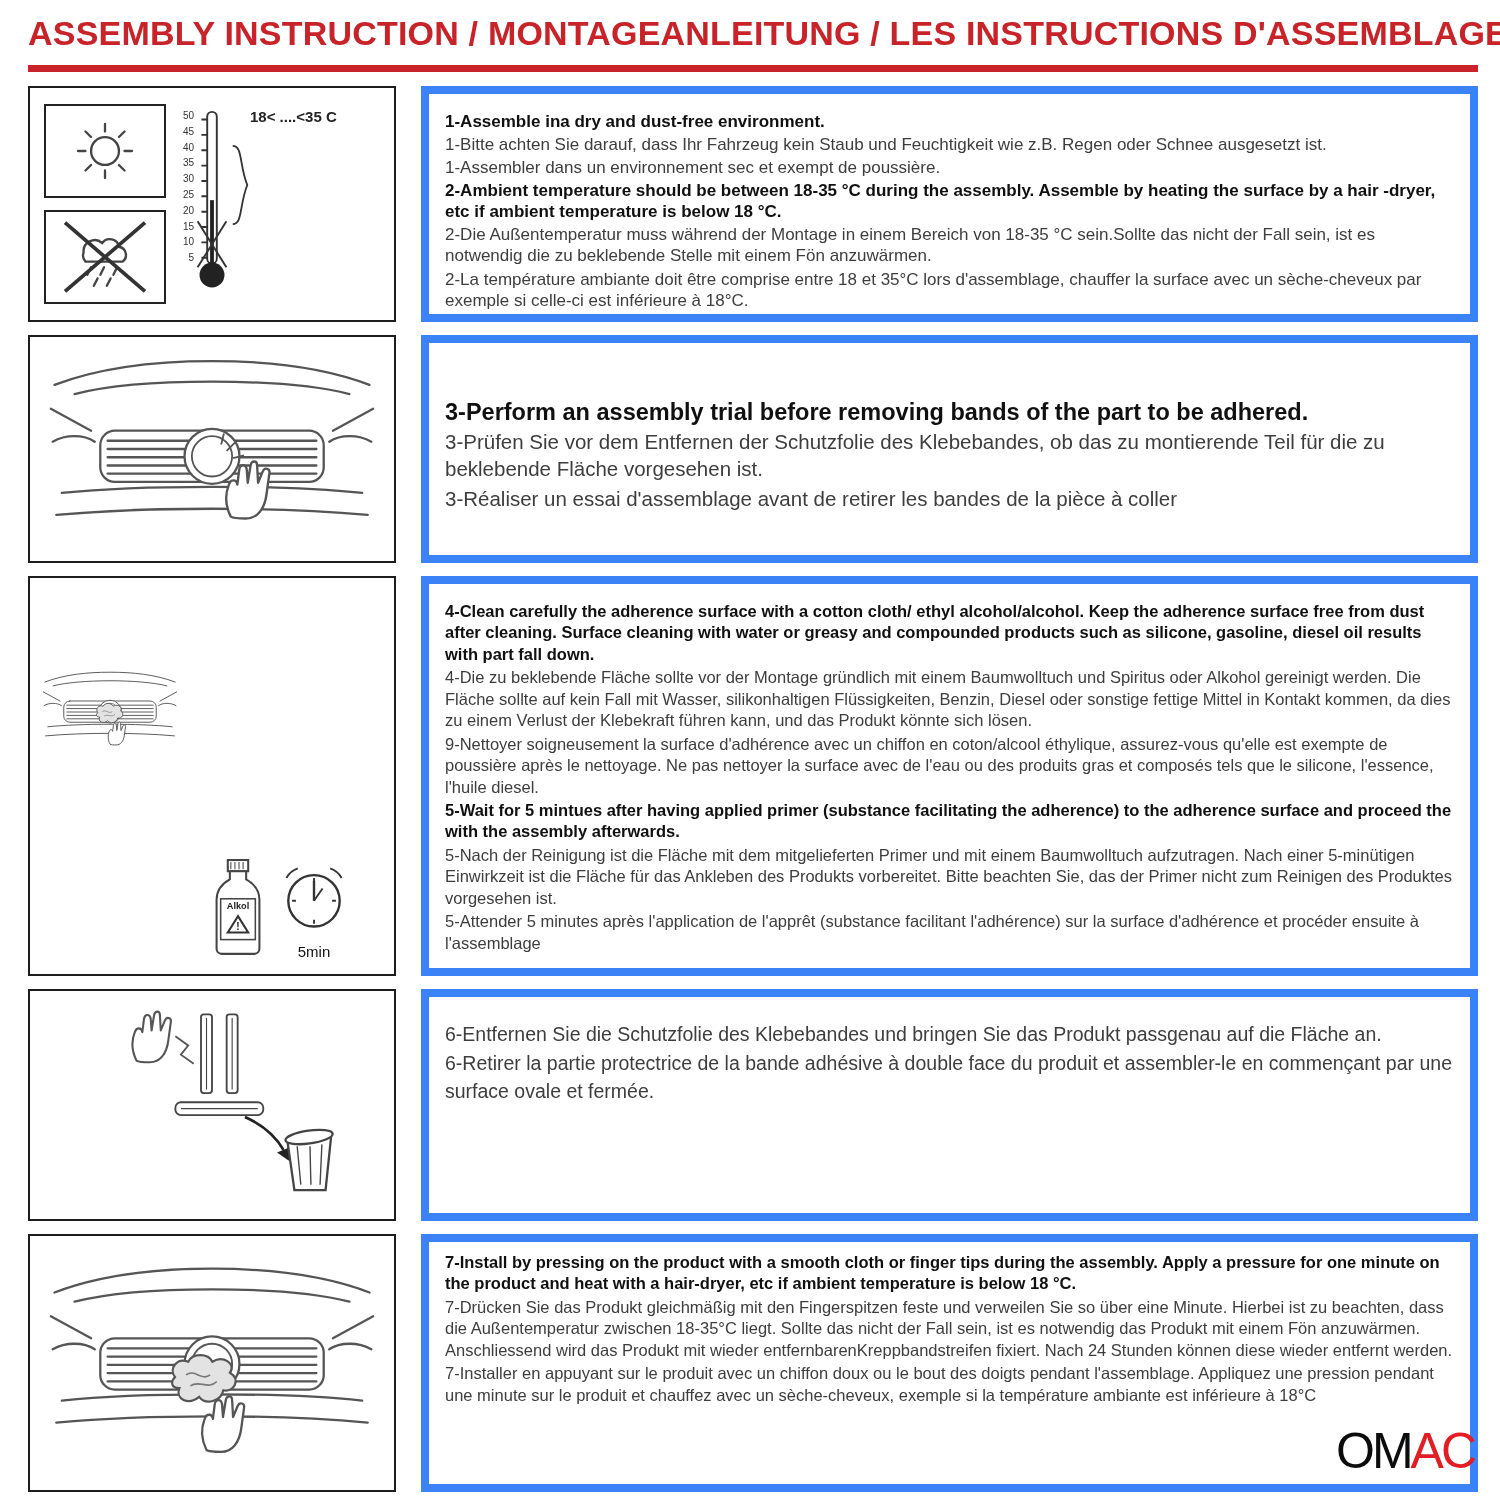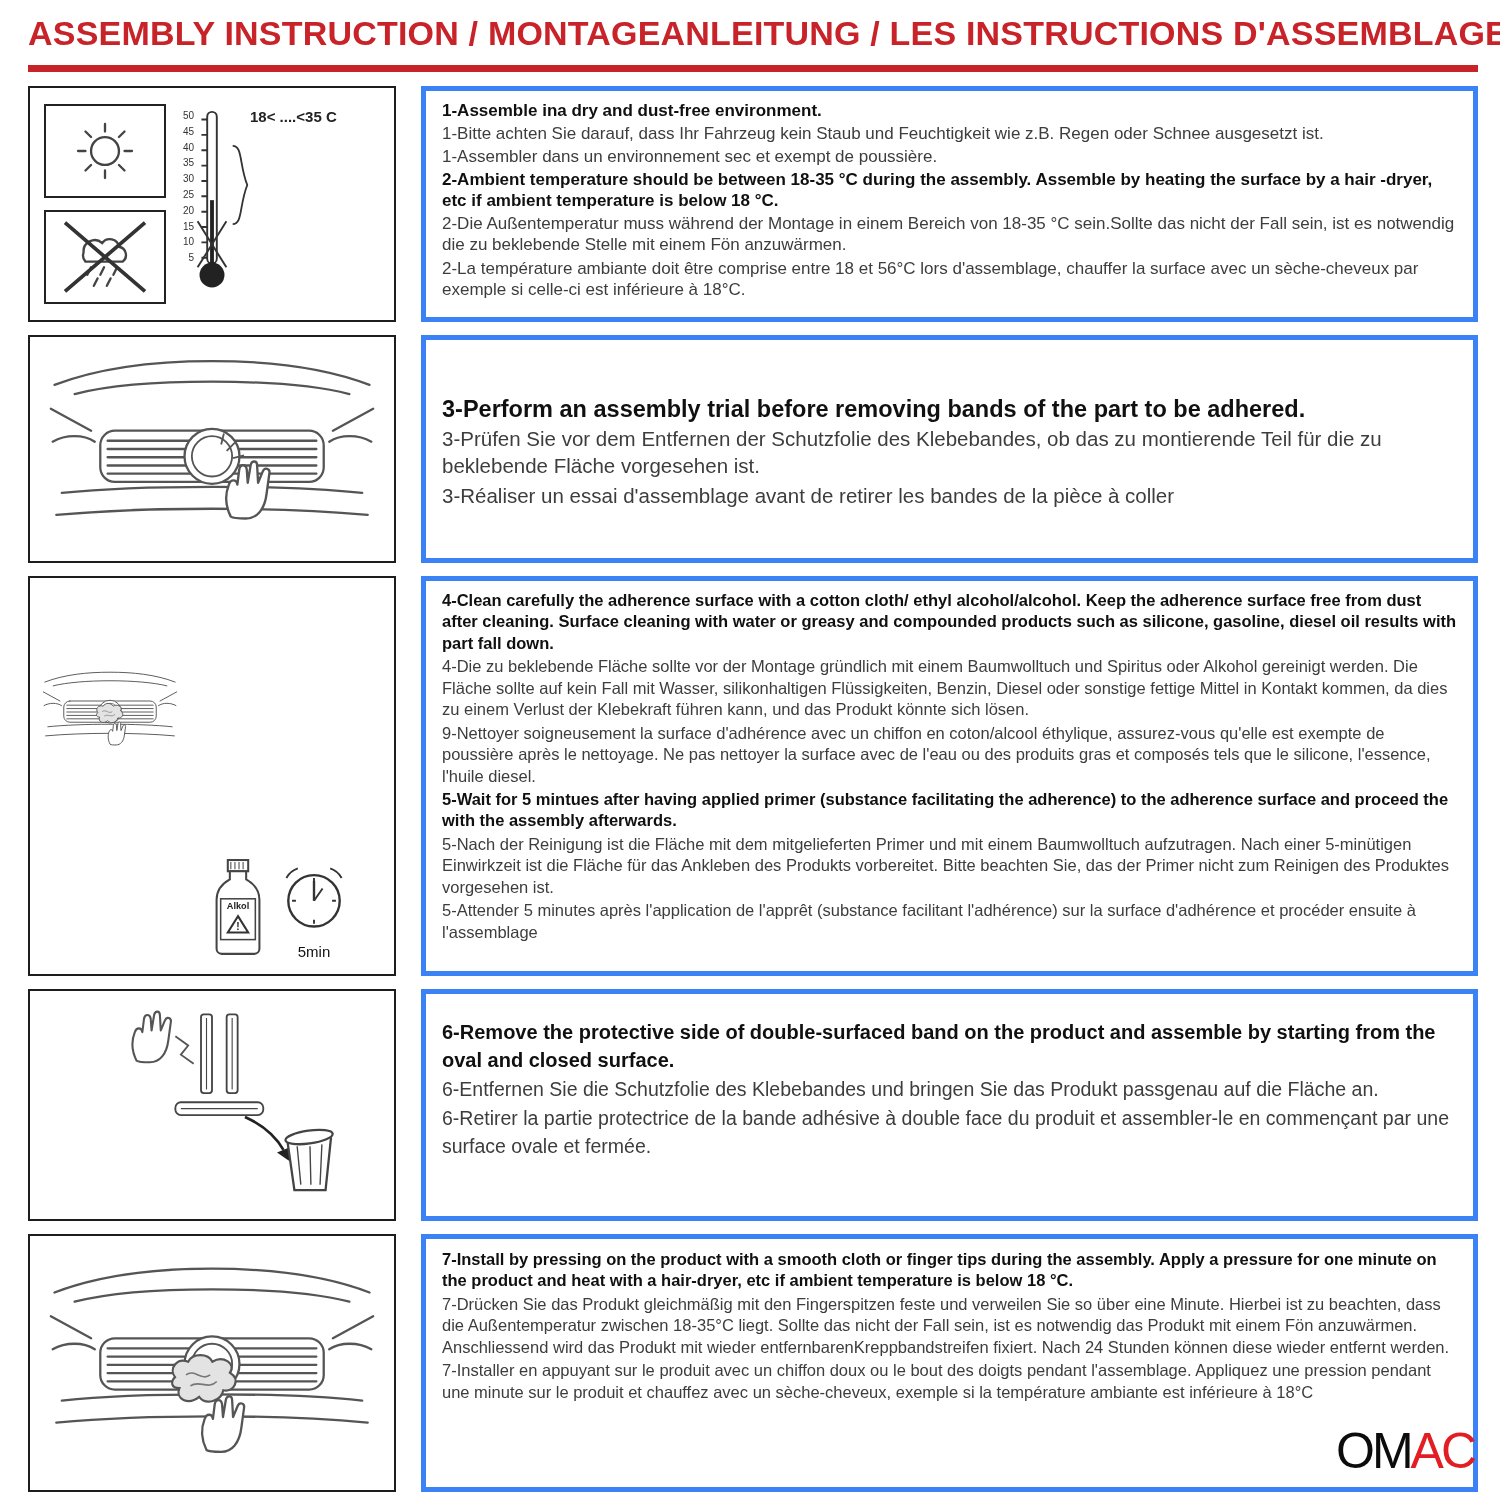--- a/index.html
+++ b/index.html
@@ -2,21 +2,21 @@
 <html><head>
 <meta charset="utf-8">
 <style>
   *{box-sizing:border-box;margin:0;padding:0}
   html,body{width:1500px;height:1500px;background:#fff;font-family:"Liberation Sans",sans-serif;color:#1c1c1c;position:relative;overflow:hidden}
   .page{padding:14px 22px 0 28px}
   h1{font-size:34px;font-weight:800;color:#C9232A;letter-spacing:.2px;white-space:nowrap}
   .rule{height:7px;background:#C9232A;margin:12px 0 14px}
   .row{display:flex;gap:25px;margin-bottom:13px}
   .imgbox{flex:0 0 368px;width:368px;border:2px solid #1d1d1d;background:#fff;overflow:hidden;position:relative}
-  .textbox{flex:1;border:5px solid #3b82f6;padding:9px 16px;overflow:hidden;background:#fff}
+  .textbox{flex:1;border:8px solid #3b82f6;padding:17px 16px;overflow:hidden;background:#fff}
   .r1{height:236px}.r2{height:228px}.r3{height:400px}.r4{height:232px}.r5{height:258px}
   .textbox p{margin:0 0 2px}
   .b{font-weight:700;color:#101010}
   .body{color:#3d3d3d}
   .grp{margin-top:16px}
   .small{font-size:17px;line-height:1.24}
   .mid{font-size:16.5px;line-height:1.3}
   .t2{padding-top:56px}
   .big-head{font-size:23.5px;font-weight:800;color:#101010;margin-bottom:10px}
   .big-body{font-size:20.5px;line-height:1.34}
@@ -134,21 +134,21 @@
           <div class="thermo-range">18&lt; ....&lt;35 C</div>
         </div>
       </div>
     </div>
     <div class="textbox small">
       <p class="b">1-Assemble ina dry and dust-free environment.</p>
       <p class="body">1-Bitte achten Sie darauf, dass Ihr Fahrzeug kein Staub und Feuchtigkeit wie z.B. Regen oder Schnee ausgesetzt ist.</p>
       <p class="body">1-Assembler dans un environnement sec et exempt de poussière.</p>
       <p class="b grp">2-Ambient temperature should be between 18-35 °C  during the assembly. Assemble by heating the surface by a hair -dryer, etc if ambient temperature is below 18 °C.</p>
       <p class="body">2-Die Außentemperatur muss während der Montage in einem Bereich von 18-35 °C  sein.Sollte das nicht der Fall sein, ist es notwendig die zu beklebende Stelle mit einem Fön anzuwärmen.</p>
-      <p class="body">2-La température ambiante doit être comprise entre 18 et 56°C lors d'assemblage, chauffer la surface avec un sèche-cheveux par exemple si celle-ci est inférieure à 18°C.</p>
+      <p class="body">2-La température ambiante doit être comprise entre 18 et 35°C lors d'assemblage, chauffer la surface avec un sèche-cheveux par exemple si celle-ci est inférieure à 18°C.</p>
     </div>
   </section>
 
   <section class="row r2">
     <div class="imgbox">
       <div class="figpad">
         <svg class="fig" viewBox="0 0 380 220" preserveAspectRatio="xMidYMid meet">
           <use href="#sym-grille" x="10" y="6" width="360" height="200"></use>
           <g stroke="#555" stroke-width="2" fill="none">
               <path d="M206,112 l9,-9 M213,120 l12,-3 M200,105 l3,-12"></path>
@@ -228,21 +228,20 @@
           <polygon points="274,176 261,167 275,161" fill="#222"></polygon>
           <g stroke="#444" stroke-width="2.5" fill="#fff">
             <path d="M272,152 L280,208 L314,208 L320,150"></path>
             <path d="M283,160 L287,202 M297,160 L298,202 M310,158 L308,202" stroke-width="1.5"></path>
             <ellipse cx="296" cy="150" rx="26" ry="7" transform="rotate(-8 296 150)"></ellipse>
           </g>
         </svg>
       </div>
     </div>
     <div class="textbox t4">
-      <p class="b">6-Remove the protective side of double-surfaced band on the product and assemble by starting from the oval and closed surface.</p>
       <p class="body">6-Entfernen Sie die Schutzfolie des Klebebandes und bringen Sie das Produkt passgenau auf die Fläche an.</p>
       <p class="body">6-Retirer la partie protectrice de la bande adhésive à double face du produit et assembler-le en commençant par une surface ovale et fermée.</p>
     </div>
   </section>
 
   <section class="row r5">
     <div class="imgbox">
       <div class="figpad">
         <svg class="fig" viewBox="0 0 380 230" preserveAspectRatio="xMidYMid meet">
           <use href="#sym-grille" x="10" y="4" width="360" height="200"></use>

